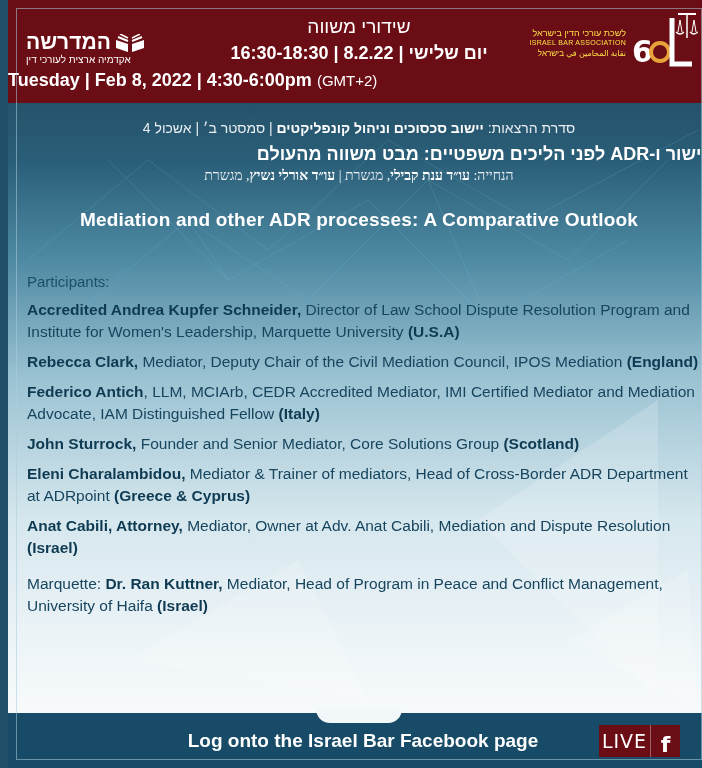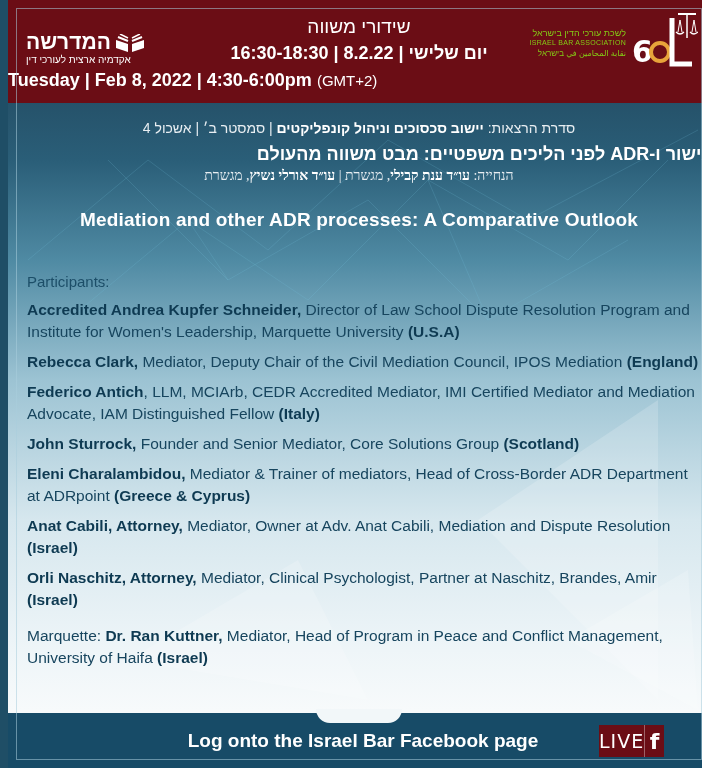--- a/index.html
+++ b/index.html
@@ -39,21 +39,21 @@
     position: absolute; left: 0; right: 0; top: 70px; text-align: left;
     font-size: 18px; font-weight: bold;
   }
   .header .h-date-en .tz { font-weight: normal; font-size: 15px; }
   .logo-left {
     position: absolute; left: 18px; top: 30px; width: 130px; height: 34px; color: #fff;
   }
   .logo-left .lname { position: absolute; right: 0; top: 0; font-size: 21px; font-weight: bold; direction: rtl; left: 0; text-align: left; padding-left: 0; }
   .logo-left .lsub { position: absolute; left: 0; top: 24px; font-size: 10px; direction: rtl; white-space: nowrap; }
   .logo-left .book { position: absolute; left: 88px; top: 4px; }
-  .logo-right { position: absolute; right: 12px; top: 10px; width: 170px; height: 60px; color: #84cc16; text-decoration: underline; }
+  .logo-right { position: absolute; right: 12px; top: 10px; width: 170px; height: 60px; color: #fde047; text-decoration: underline; }
   .logo-right .r-he { position: absolute; right: 72px; top: 18px; font-size: 9px; direction: rtl; white-space: nowrap; }
   .logo-right .r-en { position: absolute; right: 72px; top: 29px; font-size: 7px; letter-spacing: 0.3px; white-space: nowrap; }
   .logo-right .r-ar { position: absolute; right: 72px; top: 39px; font-size: 8px; direction: rtl; white-space: nowrap; }
   .logo-right .mark { position: absolute; right: 0; top: 0; }
 
   
   .he-series {
     position: absolute; left: 0; right: 0; top: 120px; text-align: center;
     direction: rtl; color: #e8eef2; font-size: 14px;
   }
@@ -97,22 +97,22 @@
   .footer .notch {
     position: absolute; left: 308px; top: -4px; width: 86px; height: 14px;
     background: #f2f7f9; border-radius: 0 0 43px 43px;
   }
   .footer .f-text {
     position: absolute; left: 0; width: 702px; top: 17px; text-align: center;
     color: #ffffff; font-size: 19px; font-weight: bold;
     padding-left: 8px;
   }
   .live-badge {
-    position: absolute; left: 591px; top: 12px; height: 32px; width: 65px;
-    background: #6b0d15; display: flex; align-items: center;
+    position: absolute; left: 591px; top: 12px; height: 32px; width: 81px;
+    background: #6b0d15; display: flex; align-items: flex-end;
   }
   .live-badge .live {
     color: #fff; font-size: 19px; width: 52px; text-align: center; letter-spacing: 1px;
     font-family: "DejaVu Sans", sans-serif; font-weight: normal;
     border-right: 1px solid rgba(255,255,255,0.35); height: 32px; line-height: 32px;
   }
   .live-badge .fb {
     color: #fff; font-size: 22px; font-weight: bold; width: 29px; text-align: center;
     font-family: "DejaVu Sans", sans-serif;
   }
@@ -189,21 +189,20 @@
 
   <div class="participants-label">Participants:</div>
 
   <div class="plist">
     <div class="p"><b>Accredited Andrea Kupfer Schneider,</b><span> Director of Law School Dispute Resolution Program and Institute for Women's Leadership, Marquette University </span><b>(U.S.A)</b></div>
     <div class="p"><b>Rebecca Clark,</b><span> Mediator, Deputy Chair of the Civil Mediation Council, IPOS Mediation </span><b>(England)</b></div>
     <div class="p"><b>Federico Antich</b><span>, LLM, MCIArb, CEDR Accredited Mediator, IMI Certified Mediator and Mediation Advocate, IAM Distinguished Fellow </span><b>(Italy)</b></div>
     <div class="p"><b>John Sturrock,</b><span> Founder and Senior Mediator, Core Solutions Group </span><b>(Scotland)</b></div>
     <div class="p"><b>Eleni Charalambidou,</b><span> Mediator &amp; Trainer of mediators, Head of Cross-Border ADR Department at ADRpoint </span><b>(Greece &amp; Cyprus)</b></div>
     <div class="p"><b>Anat Cabili, Attorney,</b><span> Mediator, Owner at Adv. Anat Cabili, Mediation and Dispute Resolution </span><b>(Israel)</b></div>
-    <div class="p"><b>Orli Naschitz, Attorney,</b><span> Mediator, Clinical Psychologist, Partner at Naschitz, Brandes, Amir </span><b>(Israel)</b></div>
     <div class="p discussant"><span>Marquette: </span><b>Dr. Ran Kuttner,</b><span> Mediator, Head of Program in Peace and Conflict Management, University of Haifa </span><b>(Israel)</b></div>
   </div>
 
   <div class="footer">
     <div class="notch"></div>
     <div class="f-text">Log onto the Israel Bar Facebook page</div>
     <div class="live-badge">
       <span class="live">LIVE</span>
       <span class="fb">f</span>
     </div>

